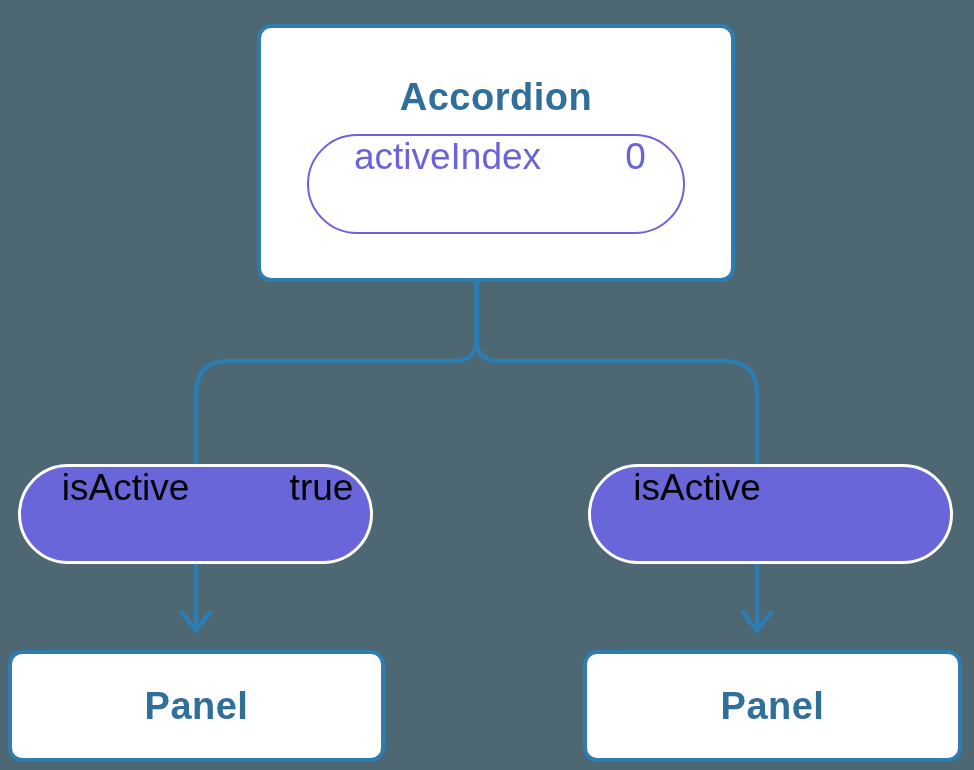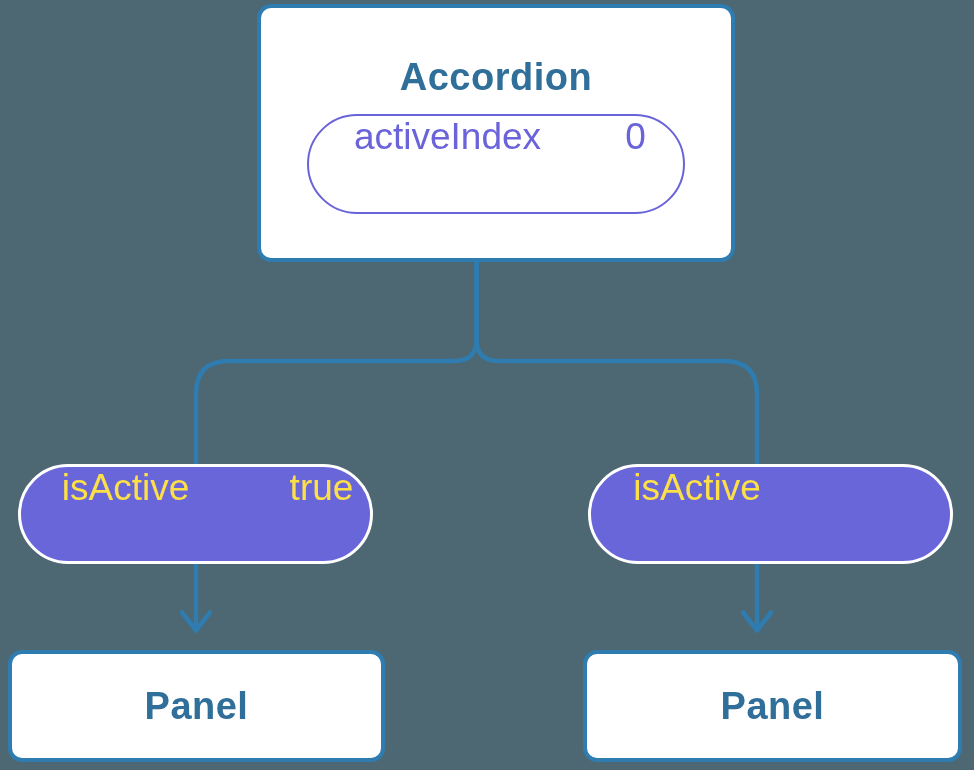--- a/index.html
+++ b/index.html
@@ -34,21 +34,21 @@
     fill: none;
     stroke-linecap: round;
     stroke-linejoin: round;
   }
   .card {
     position: absolute;
     background: var(--card-white);
     border: 4px solid var(--stroke-blue);
     border-radius: 14px;
   }
-  .card.root { left: 257px; top: 4px; width: 478px; height: 258px; }
+  .card.root { left: 257px; top: 24px; width: 478px; height: 258px; }
   .card-title {
     position: absolute;
     top: 48px; left: 0; right: 0;
     text-align: center;
     font-size: 38px;
     font-weight: 700;
     color: var(--text-blue);
     letter-spacing: 0.5px;
   }
   .pill {
@@ -71,21 +71,21 @@
     border: 2.5px solid var(--purple-outline);
     color: var(--purple-outline);
     background: var(--card-white);
   }
   .pill.outline .seg-name { width: 277px; }
   .pill.outline .seg-value { flex: 1; }
   .pill.outline .divider { background: var(--purple-outline); }
   .pill.solid {
     background: var(--purple-fill);
     border: 3px solid #FFFFFF;
-    color: #fde047;
+    color: #000000;
   }
   .pill.solid .divider { width: 3px; background: #FFFFFF; }
   .pill.solid.p-left { left: 18px; top: 464px; width: 355px; }
   .pill.solid.p-left .seg-name { width: 209px; }
   .pill.solid.p-right { left: 588px; top: 464px; width: 365px; }
   .pill.solid.p-right .seg-name { width: 212px; }
   .pill.solid .seg-value { flex: 1; margin-left: 40px; }
   .card.panel {
     display: flex;
     align-items: center;

